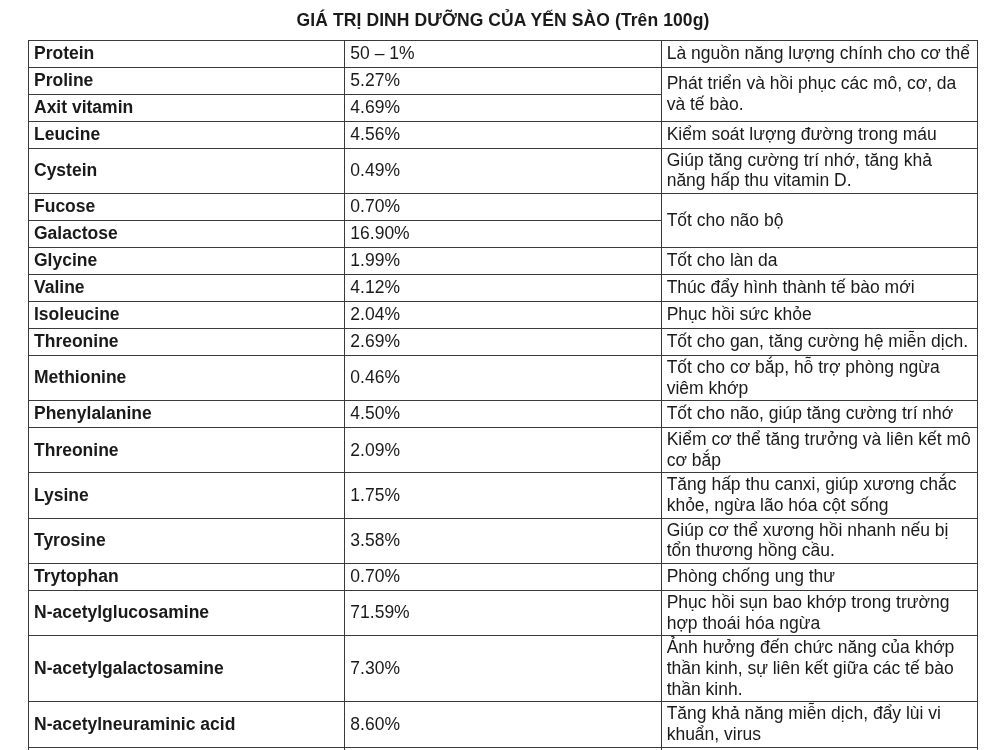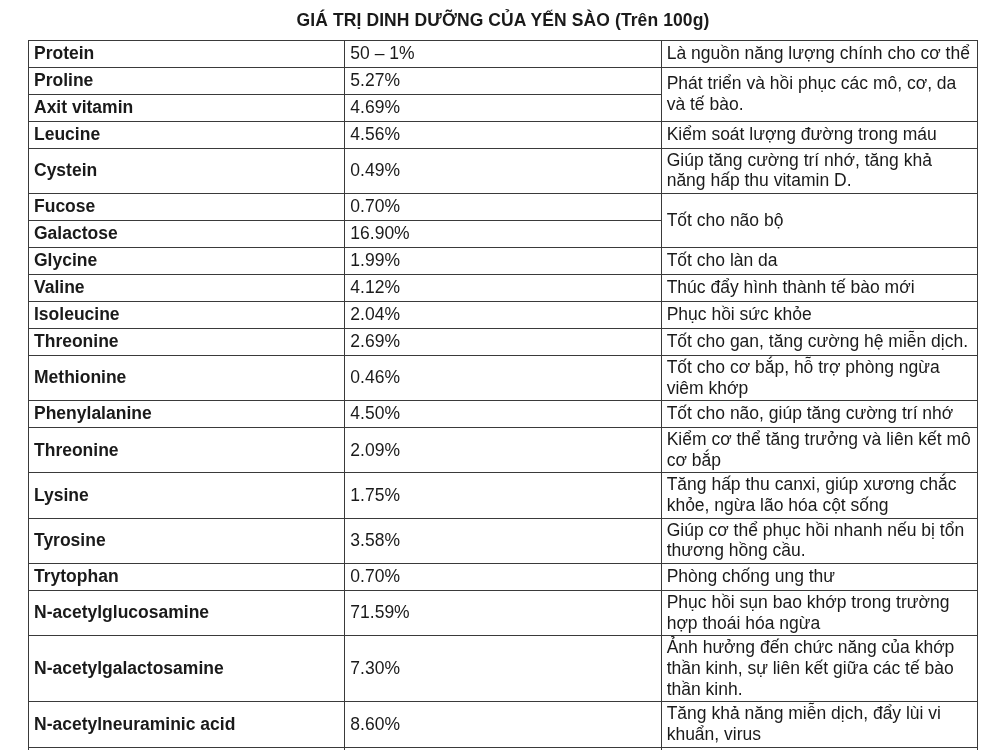--- a/index.html
+++ b/index.html
@@ -147,21 +147,21 @@
           <td class="c-desc desc-tall">Kiểm cơ thể tăng trưởng và liên kết mô cơ bắp</td>
         </tr>
         <tr class="row">
           <td class="c-name">Lysine</td>
           <td class="c-val">1.75%</td>
           <td class="c-desc desc-tall">Tăng hấp thu canxi, giúp xương chắc khỏe, ngừa lão hóa cột sống</td>
         </tr>
         <tr class="row">
           <td class="c-name">Tyrosine</td>
           <td class="c-val">3.58%</td>
-          <td class="c-desc desc-tall">Giúp cơ thể phục hồi nhanh nếu bị tổn thương hồng cầu.</td>
+          <td class="c-desc desc-tall">Giúp cơ thể xương hồi nhanh nếu bị tổn thương hồng cầu.</td>
         </tr>
         <tr class="row">
           <td class="c-name">Trytophan</td>
           <td class="c-val">0.70%</td>
           <td class="c-desc desc-tall">Phòng chống ung thư</td>
         </tr>
         <tr class="row">
           <td class="c-name">N-acetylglucosamine</td>
           <td class="c-val">71.59%</td>
           <td class="c-desc desc-tall">Phục hồi sụn bao khớp trong trường hợp thoái hóa ngừa</td>

